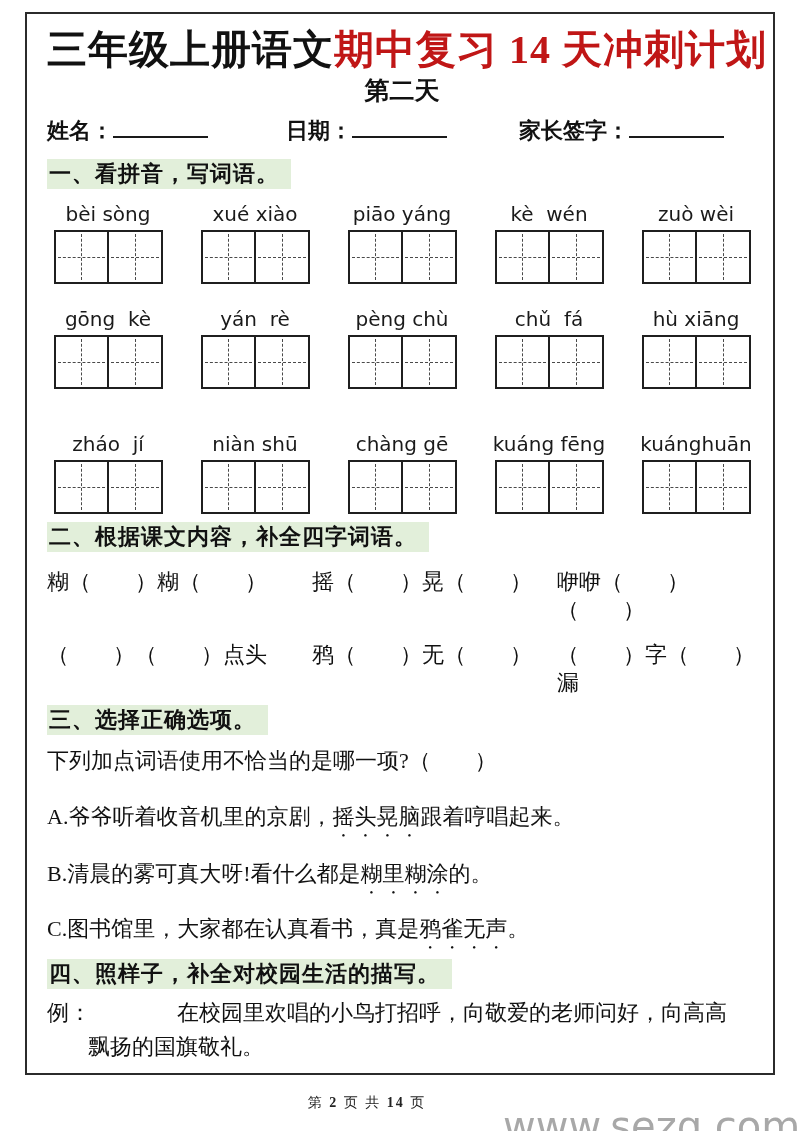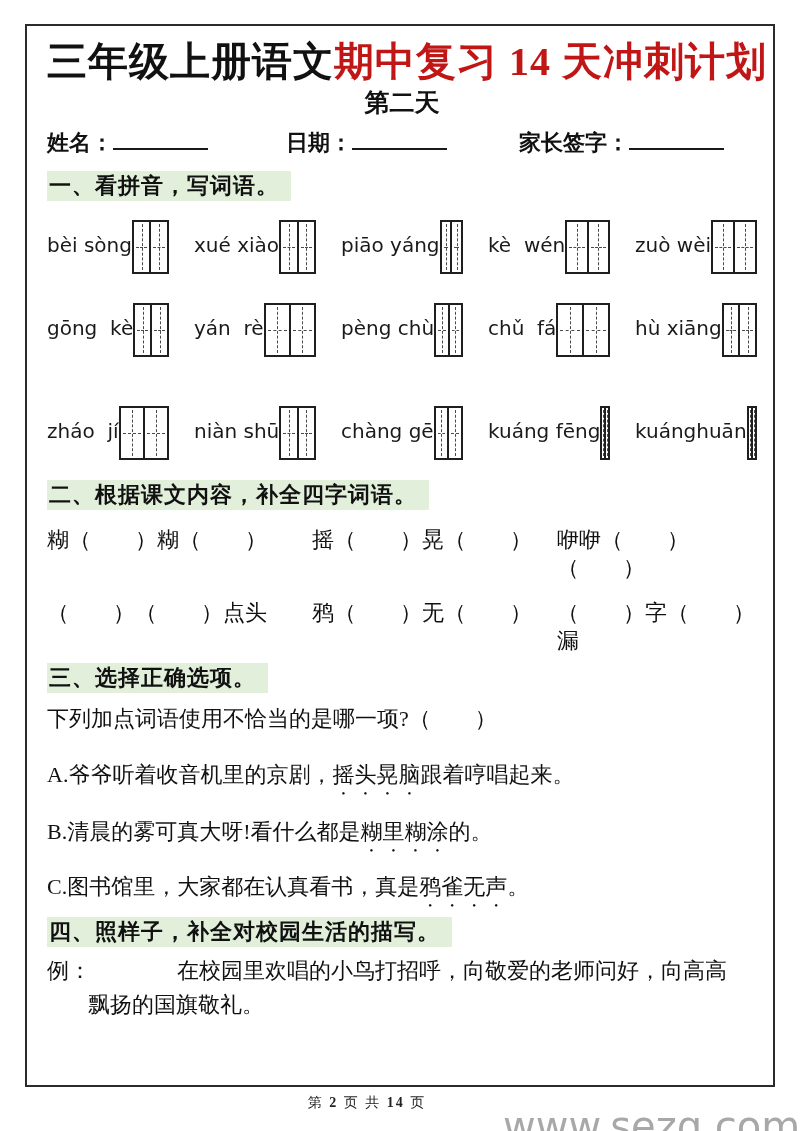--- a/index.html
+++ b/index.html
@@ -1,43 +1,43 @@
 <!DOCTYPE html>
 <html><head>
 <meta charset="utf-8">
 <style>
   html,body{margin:0;padding:0;}
   body{
     width:800px;height:1131px;position:relative;background:#ffffff;
     font-family:"Liberation Serif",serif;color:#111;overflow:hidden;
   }
   .frame{
-    position:absolute;left:25px;top:24px;width:750px;height:1063px;
+    position:absolute;left:25px;top:12px;width:750px;height:1063px;
     border:2px solid #2b2b2b;box-sizing:border-box;padding:0 16px 0 20px;
   }
   .title{
     margin-top:12px;text-align:center;font-size:40px;font-weight:bold;
     line-height:48px;white-space:nowrap;letter-spacing:1px;
   }
   .title .red{color:#c01616;}
   .subtitle{text-align:center;font-size:25px;font-weight:bold;line-height:30px;margin-top:2px;}
   .fields{display:flex;margin-top:10px;font-size:22px;font-weight:bold;line-height:28px;align-items:flex-end;}
   .fields .fld{white-space:nowrap;}
   .fld-date{margin-left:78px;text-align:right;}
   .fld-sign{margin-left:72px;}
   .blank{display:inline-block;border-bottom:2px solid #1a1a1a;height:20px;vertical-align:baseline;}
   .b95{width:95px;}
   .sec-heading{
     display:inline-block;background:#e2efda;font-size:22px;font-weight:bold;
     line-height:26px;padding:2px 12px 2px 2px;letter-spacing:1px;
   }
-  .mt14{margin-top:14px;} .mt20{margin-top:20px;} .mt8{margin-top:8px;} .mt6{margin-top:6px;}
+  .mt14{margin-top:14px;} .mt20{margin-top:8px;} .mt8{margin-top:8px;} .mt6{margin-top:6px;}
   .pinyin-row{display:flex;justify-content:space-between;}
   .pr1{margin-top:14px;} .pr2{margin-top:24px;} .pr3{margin-top:44px;}
-  .pgroup{width:122px;display:flex;flex-direction:row;align-items:center;}
+  .pgroup{width:122px;display:flex;flex-direction:column;align-items:center;}
   .pinyin{
     font-family:"DejaVu Sans",sans-serif;font-size:20px;line-height:22px;
     color:#1a1a1a;white-space:pre;text-align:center;
   }
   .tzg{width:105px;height:50px;border:2px solid #1f1f1f;box-sizing:content-box;display:flex;margin-top:5px;background:#fff;}
   .tzg .cell{flex:1;position:relative;}
   .tzg .cell + .cell{border-left:2px solid #1f1f1f;}
   .tzg .cell::before{content:"";position:absolute;left:50%;top:2px;bottom:2px;border-left:1px dashed #4a4a4a;}
   .tzg .cell::after{content:"";position:absolute;top:50%;left:2px;right:2px;border-top:1px dashed #4a4a4a;}
   .fill-grid{display:grid;grid-template-columns:265px 245px 1fr;font-size:22px;line-height:28px;}

